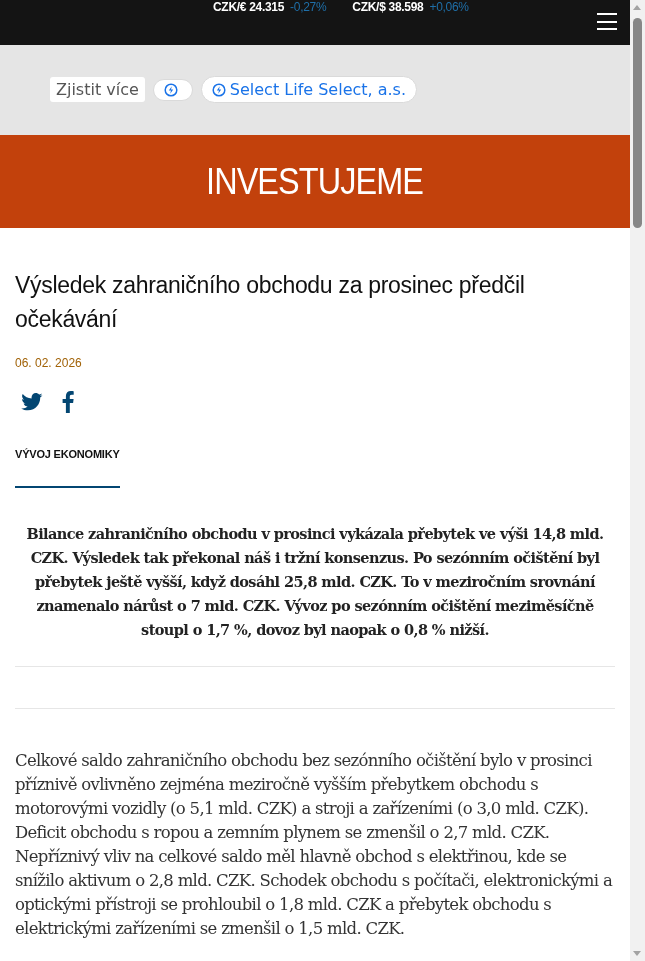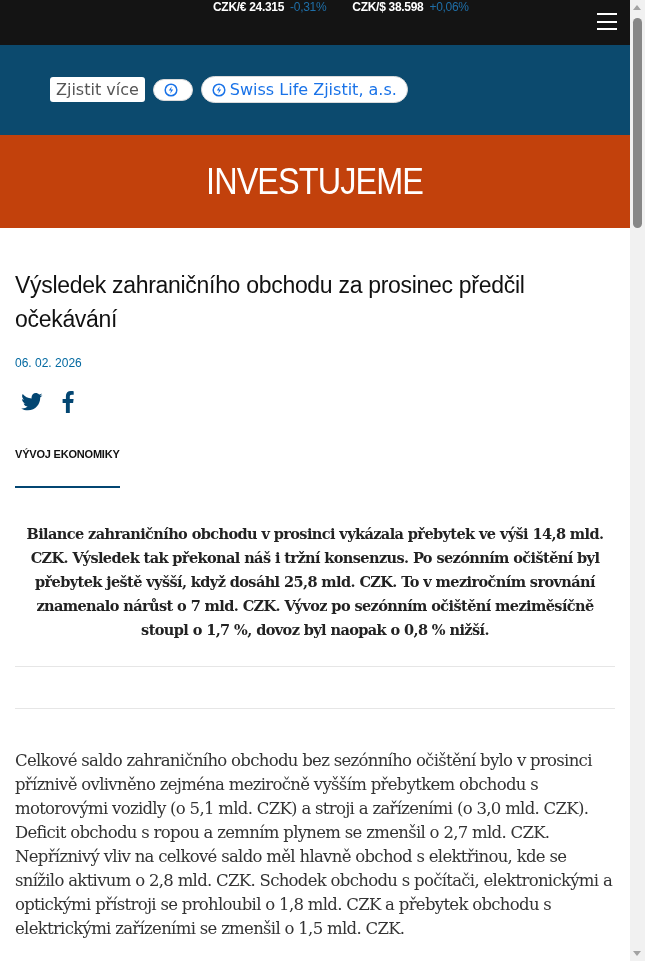--- a/index.html
+++ b/index.html
@@ -5,30 +5,30 @@
   html, body { margin:0; padding:0; }
   body { width:645px; height:961px; overflow:hidden; background:#ffffff; position:relative; font-family:"Liberation Sans", sans-serif; }
   .page { width:630px; position:absolute; left:0; top:0; }
   .topbar { height:45px; background:#141414; display:flex; align-items:center; position:relative; }
   .rates { position:absolute; left:173px; top:0; height:45px; display:flex; align-items:flex-start; font-size:12px; font-weight:bold; color:#ffffff; letter-spacing:-0.3px;margin-left:40px; }
   .rate { display:flex; align-items:center; }
   .rate .chg { font-weight:normal; margin-left:6px; }
   .rate + .rate { margin-left:26px; }
   .burger { position:absolute; left:597px; top:13px; width:20px; height:17px; display:flex; flex-direction:column; justify-content:space-between; }
   .burger span { display:block; height:2px; background:#fff; }
-  .promo { height:90px; background:#0c4a6e; position:relative; }
+  .promo { height:90px; background:#e5e5e5; position:relative; }
   .promo-row { position:absolute; left:50px; top:31px; display:flex; align-items:center; font-family:"DejaVu Sans", sans-serif; font-size:16px; }
   .pill-label { background:#ffffff; color:#555; padding:3px 6px; border-radius:3px; }
   .pill { margin-left:8px; border:1px solid #dadada; background:#fff; border-radius:14px; padding:3px 10px 3px 10px; color:#1a73e8; display:flex; align-items:center; }
   .pill svg { margin-right:4px; }
   .brand { height:93px; background:#c2410c; display:flex; align-items:center; justify-content:center; }
   .brand span { color:#fff; font-family:"Liberation Sans", sans-serif; font-size:36px; letter-spacing:-1px; transform:scaleX(0.9); }
   .content { padding:0 15px; }
   h1 { margin:40px 0 0 0; font-family:"Liberation Sans", sans-serif; font-weight:normal; font-size:23px; line-height:34px; color:#111; letter-spacing:-0.3px; }
-  .date { font-size:12px; color:#0369a1; margin-top:20px; }
+  .date { font-size:12px; color:#a16207; margin-top:20px; }
   .social { display:flex; align-items:center; margin-top:20px; height:24px; }
   .social .tw { margin-left:6px; }
   .social .fb { margin-left:19px; }
   .tag { display:inline-block; margin-top:34px; font-size:11px; font-weight:bold; color:#111; padding-bottom:26px; border-bottom:2px solid #034672; letter-spacing:-0.2px; }
   .lead { margin-top:34px; font-family:"DejaVu Serif", serif; font-weight:bold; font-size:14.5px; line-height:24px; color:#222; letter-spacing:-0.6px;text-align:center; }
   .hr { border-top:1px solid #e6e6e6; }
   .hr1 { margin-top:24px; }
   .hr2 { margin-top:41px; }
   .body-text { margin-top:40px; font-family:"DejaVu Serif", serif; font-size:16.5px; line-height:24px; color:#333; letter-spacing:-0.7px; }
   .scrollbar { position:absolute; left:630px; top:0; width:15px; height:961px; background:#f1f1f1; }
@@ -37,21 +37,21 @@
   .thumb { position:absolute; left:3px; top:18px; width:9px; height:210px; background:#878787; border-radius:5px; }
 </style>
 </head>
 <body>
 
 <div class="page">
   <div class="topbar">
     <div class="rates">
       <div class="rate">
         <span>CZK/€ 24.315</span>
-        <span class="chg" style="color:#1f6fa8">-0,31%</span>
+        <span class="chg" style="color:#1f6fa8">-0,27%</span>
       </div>
       <div class="rate">
         <span>CZK/$ 38.598</span>
         <span class="chg" style="color:#1f6fa8">+0,06%</span>
       </div>
     </div>
     <div class="burger">
         <span></span>
         <span></span>
         <span></span>
@@ -65,21 +65,21 @@
         <svg width="14" height="14" viewBox="0 0 14 14">
             <circle cx="7" cy="7" r="5.8" fill="none" stroke="#1a73e8" stroke-width="1.5"></circle>
             <path d="M7.8 3.2 L4.8 7.6 H7 L6.2 10.8 L9.2 6.4 H7 Z" fill="#1a73e8"></path>
           </svg>
       </a>
       <a class="pill">
         <svg width="14" height="14" viewBox="0 0 14 14">
             <circle cx="7" cy="7" r="5.8" fill="none" stroke="#1a73e8" stroke-width="1.5"></circle>
             <path d="M7.8 3.2 L4.8 7.6 H7 L6.2 10.8 L9.2 6.4 H7 Z" fill="#1a73e8"></path>
           </svg>
-        <span>Swiss Life Zjistit, a.s.</span>
+        <span>Select Life Select, a.s.</span>
       </a>
     </div>
   </div>
 
   <div class="brand">
     <span>INVESTUJEME</span>
   </div>
 
   <div class="content">
     <h1>Výsledek zahraničního obchodu za prosinec předčil očekávání</h1>

